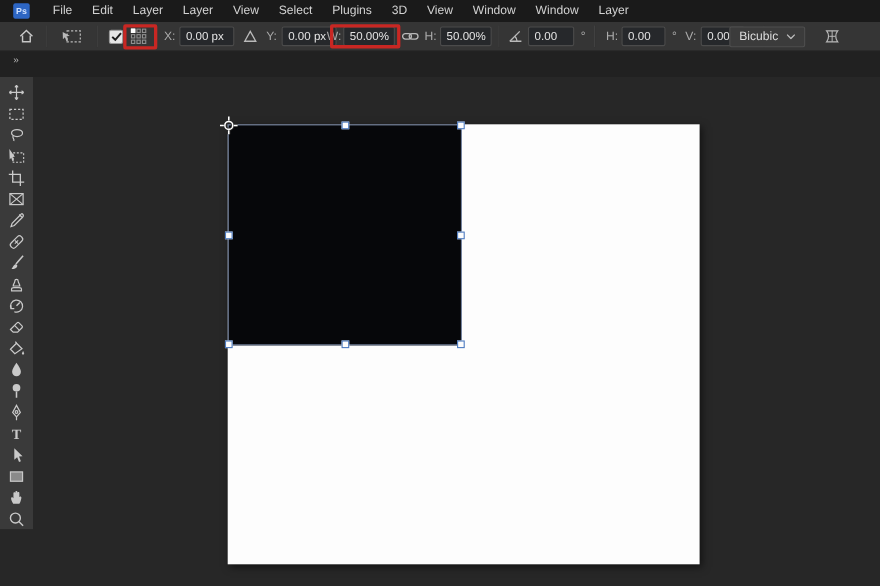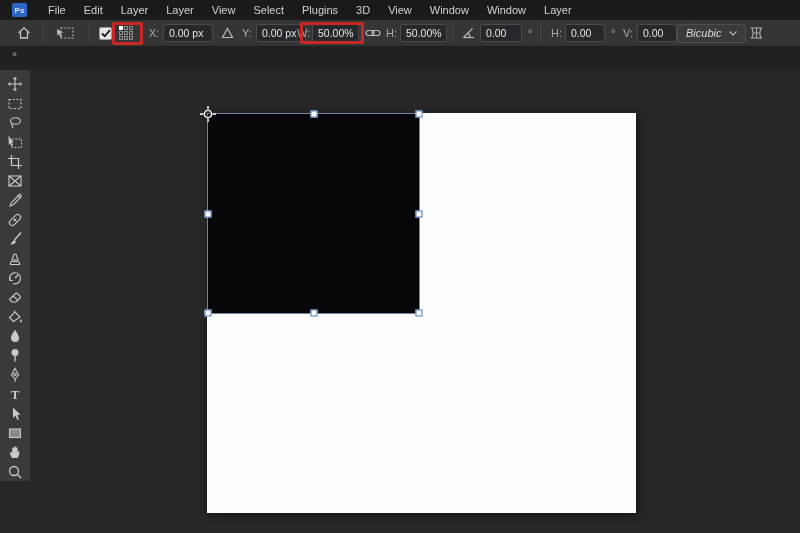--- a/index.html
+++ b/index.html
@@ -201,21 +201,21 @@
       </div>
     <div class="ob" style="left:637px;">
         <span class="ob-field" style="width:40px;">0.00</span>
       </div>
     <div class="ob" style="left:683px;">
         <span class="ob-deg">°</span>
       </div>
 
     <div class="ob-sep" style="left:694px;"></div>
 
-    <div class="ob" style="left:677px;font-style:italic;">
+    <div class="ob" style="left:663px;">
       <span class="dropdown">
         <span>Bicubic</span>
         <svg width="8" height="5" viewBox="0 0 8 5">
             <path d="M0.5 0.5 L4 4 L7.5 0.5" fill="none" stroke="#bdbdbd" stroke-width="1.2"></path>
           </svg>
       </span>
     </div>
 
     <div class="ob ob-icon" style="left:748px;">
       <svg width="17" height="16" viewBox="0 0 17 16" fill="none" stroke="#b9b9b9" stroke-width="1.1">

